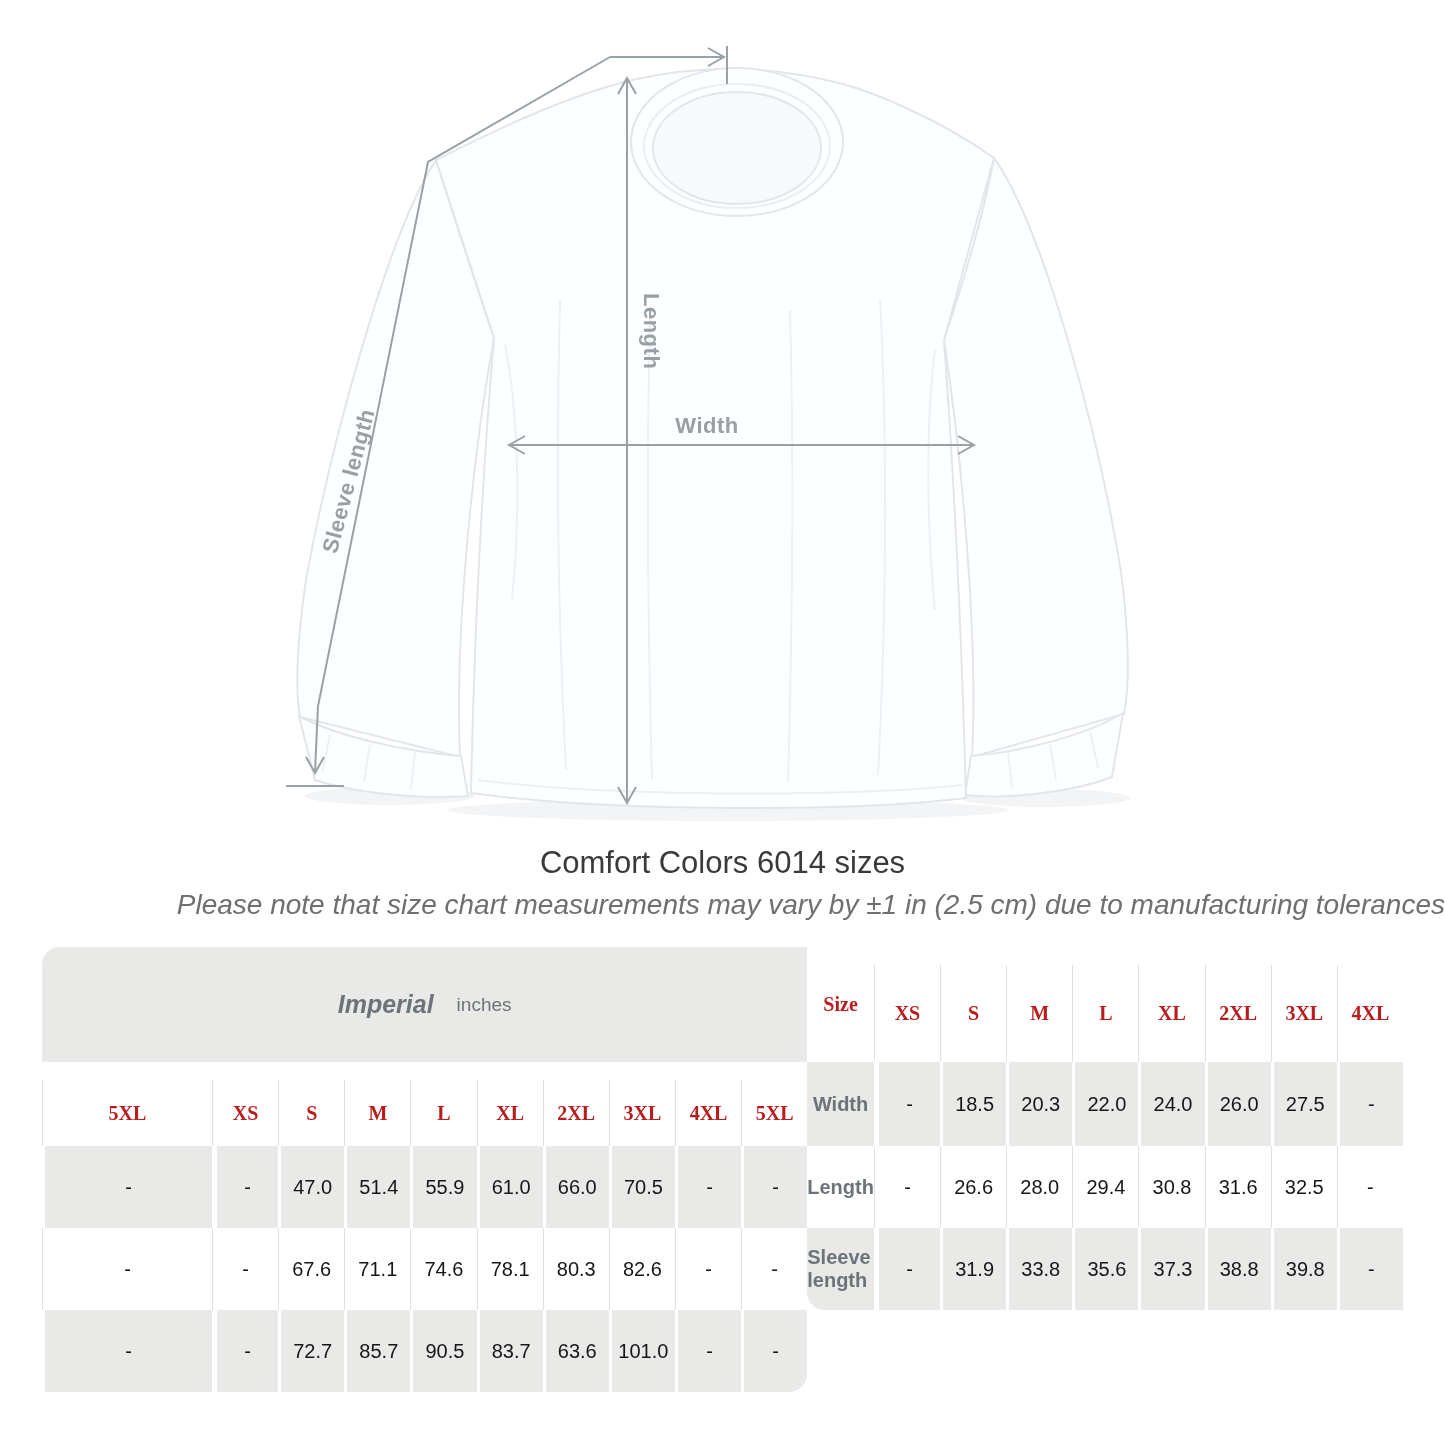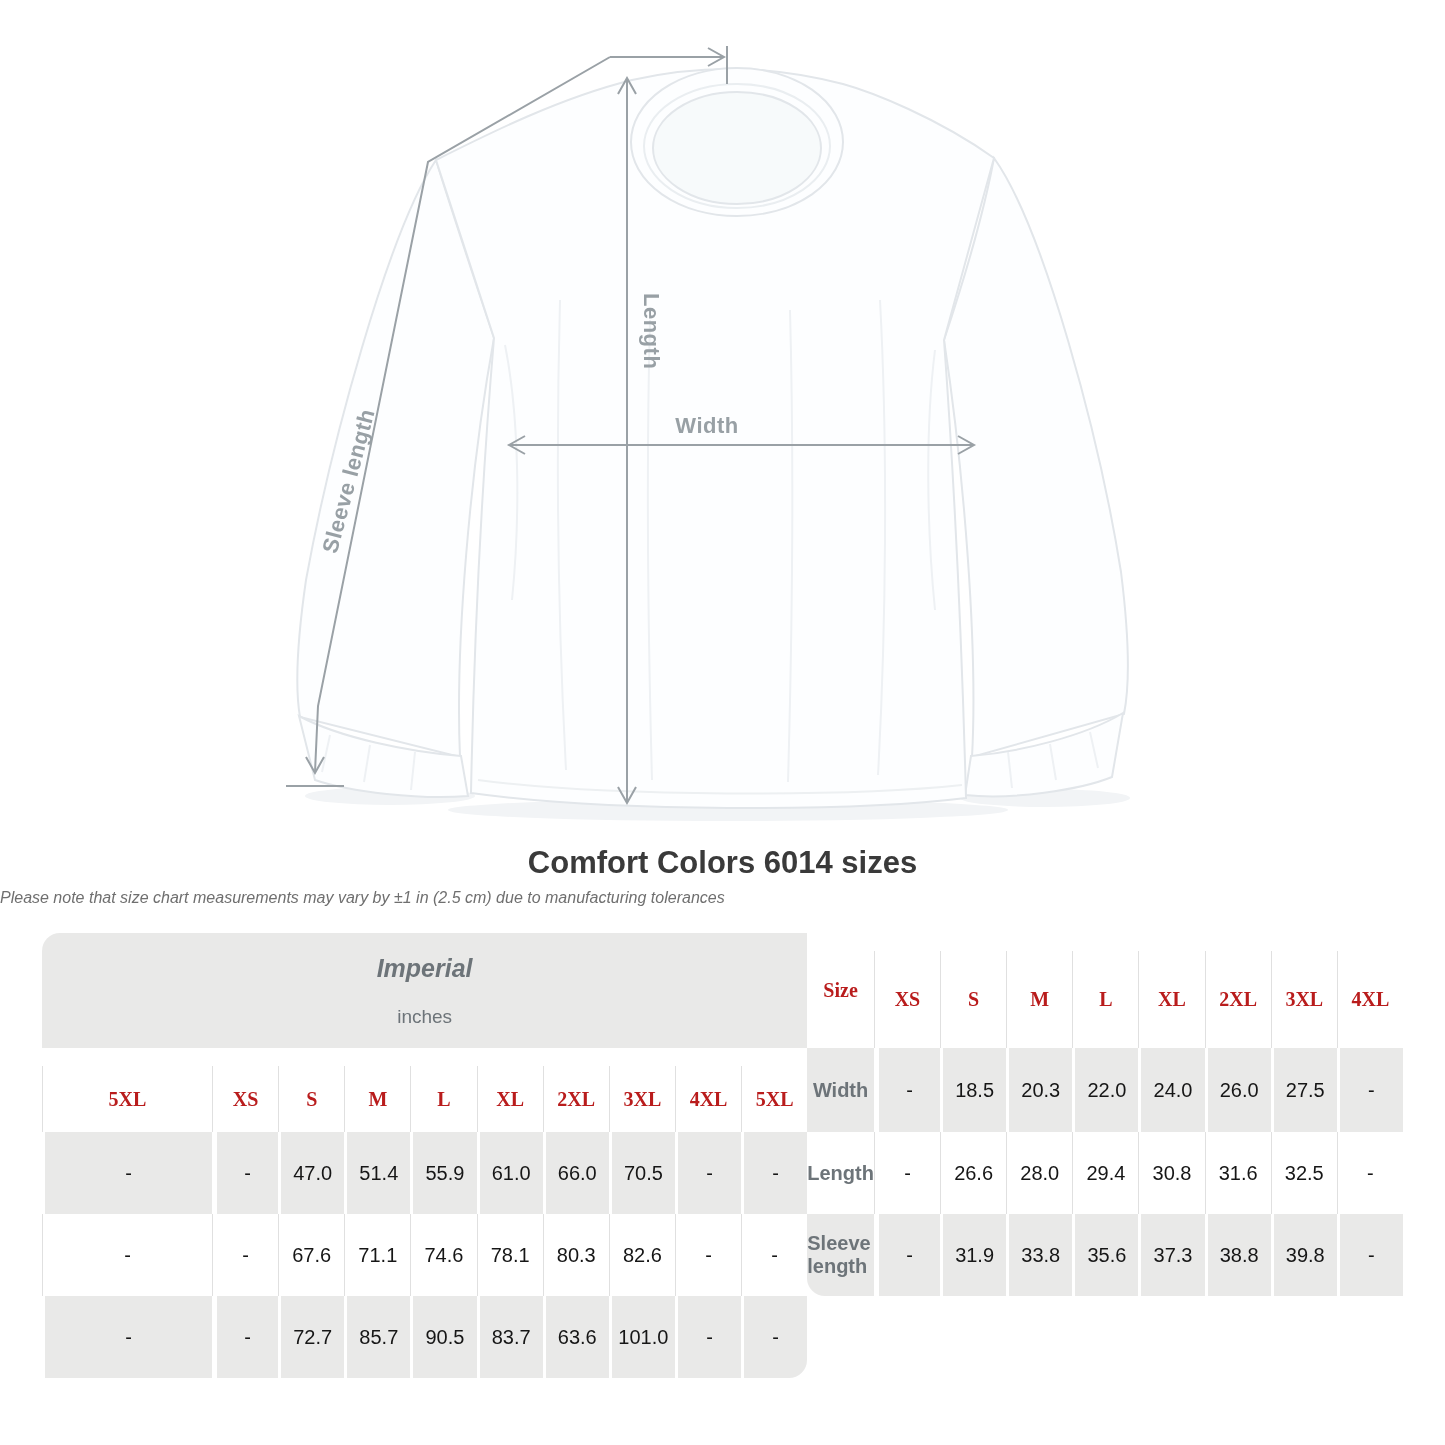--- a/index.html
+++ b/index.html
@@ -7,27 +7,27 @@
 
   
   .shirt-area{position:relative;width:1445px;height:835px;}
   .shirt-area svg{position:absolute;left:0;top:0;}
   .meas-label{position:absolute;color:#98a0a5;font-weight:bold;font-size:22px;letter-spacing:.5px;white-space:nowrap;}
   .label-length{left:664px;top:293px;transform:rotate(90deg);transform-origin:left top;}
   .label-width{left:707px;top:413px;transform:translateX(-50%);}
   .label-sleeve{left:349px;top:481px;transform:translate(-50%,-50%) rotate(-75deg);}
 
   
-  .title{margin-top:10px;text-align:center;font-size:31px;font-weight:bold;color:#3a3a3a;}
-  .subtitle{margin-top:8px;text-align:left;font-size:16px;font-style:italic;color:#6f6f6f;}
+  .title{margin-top:10px;text-align:center;font-size:31px;font-weight:normal;color:#3a3a3a;}
+  .subtitle{margin-top:8px;text-align:right;font-size:28px;font-style:italic;color:#6f6f6f;}
 
   
   .size-grid{display:grid;grid-template-columns:170px repeat(18,1fr);grid-template-rows:115px 84px 82px 82px 82px;width:1361px;margin:26px auto 0 auto;}
   .cell{display:flex;align-items:center;justify-content:center;}
-  .unit{background:#e9e9e8;flex-direction:column;gap:23px;}
+  .unit{background:#e9e9e8;flex-direction:row;gap:23px;}
   .unit-name{font-size:25px;font-weight:bold;font-style:italic;color:#6d7479;}
   .unit-sub{font-size:19px;color:#6d7479;}
   .unit.metric{border-left:4px solid #ffffff;}
   .tl{border-top-left-radius:18px;}
   .tr{border-top-right-radius:18px;}
   .bl{border-bottom-left-radius:18px;}
   .br{border-bottom-right-radius:18px;}
   .head{font-size:20px;font-weight:bold;color:#b91c1c;background:#ffffff;font-family:Liberation Serif, serif;}
   .head.sep{border-left:1px solid #e0e0e0;margin-top:18px;}
   .rowlabel{font-size:20px;font-weight:bold;color:#6d7479;}

